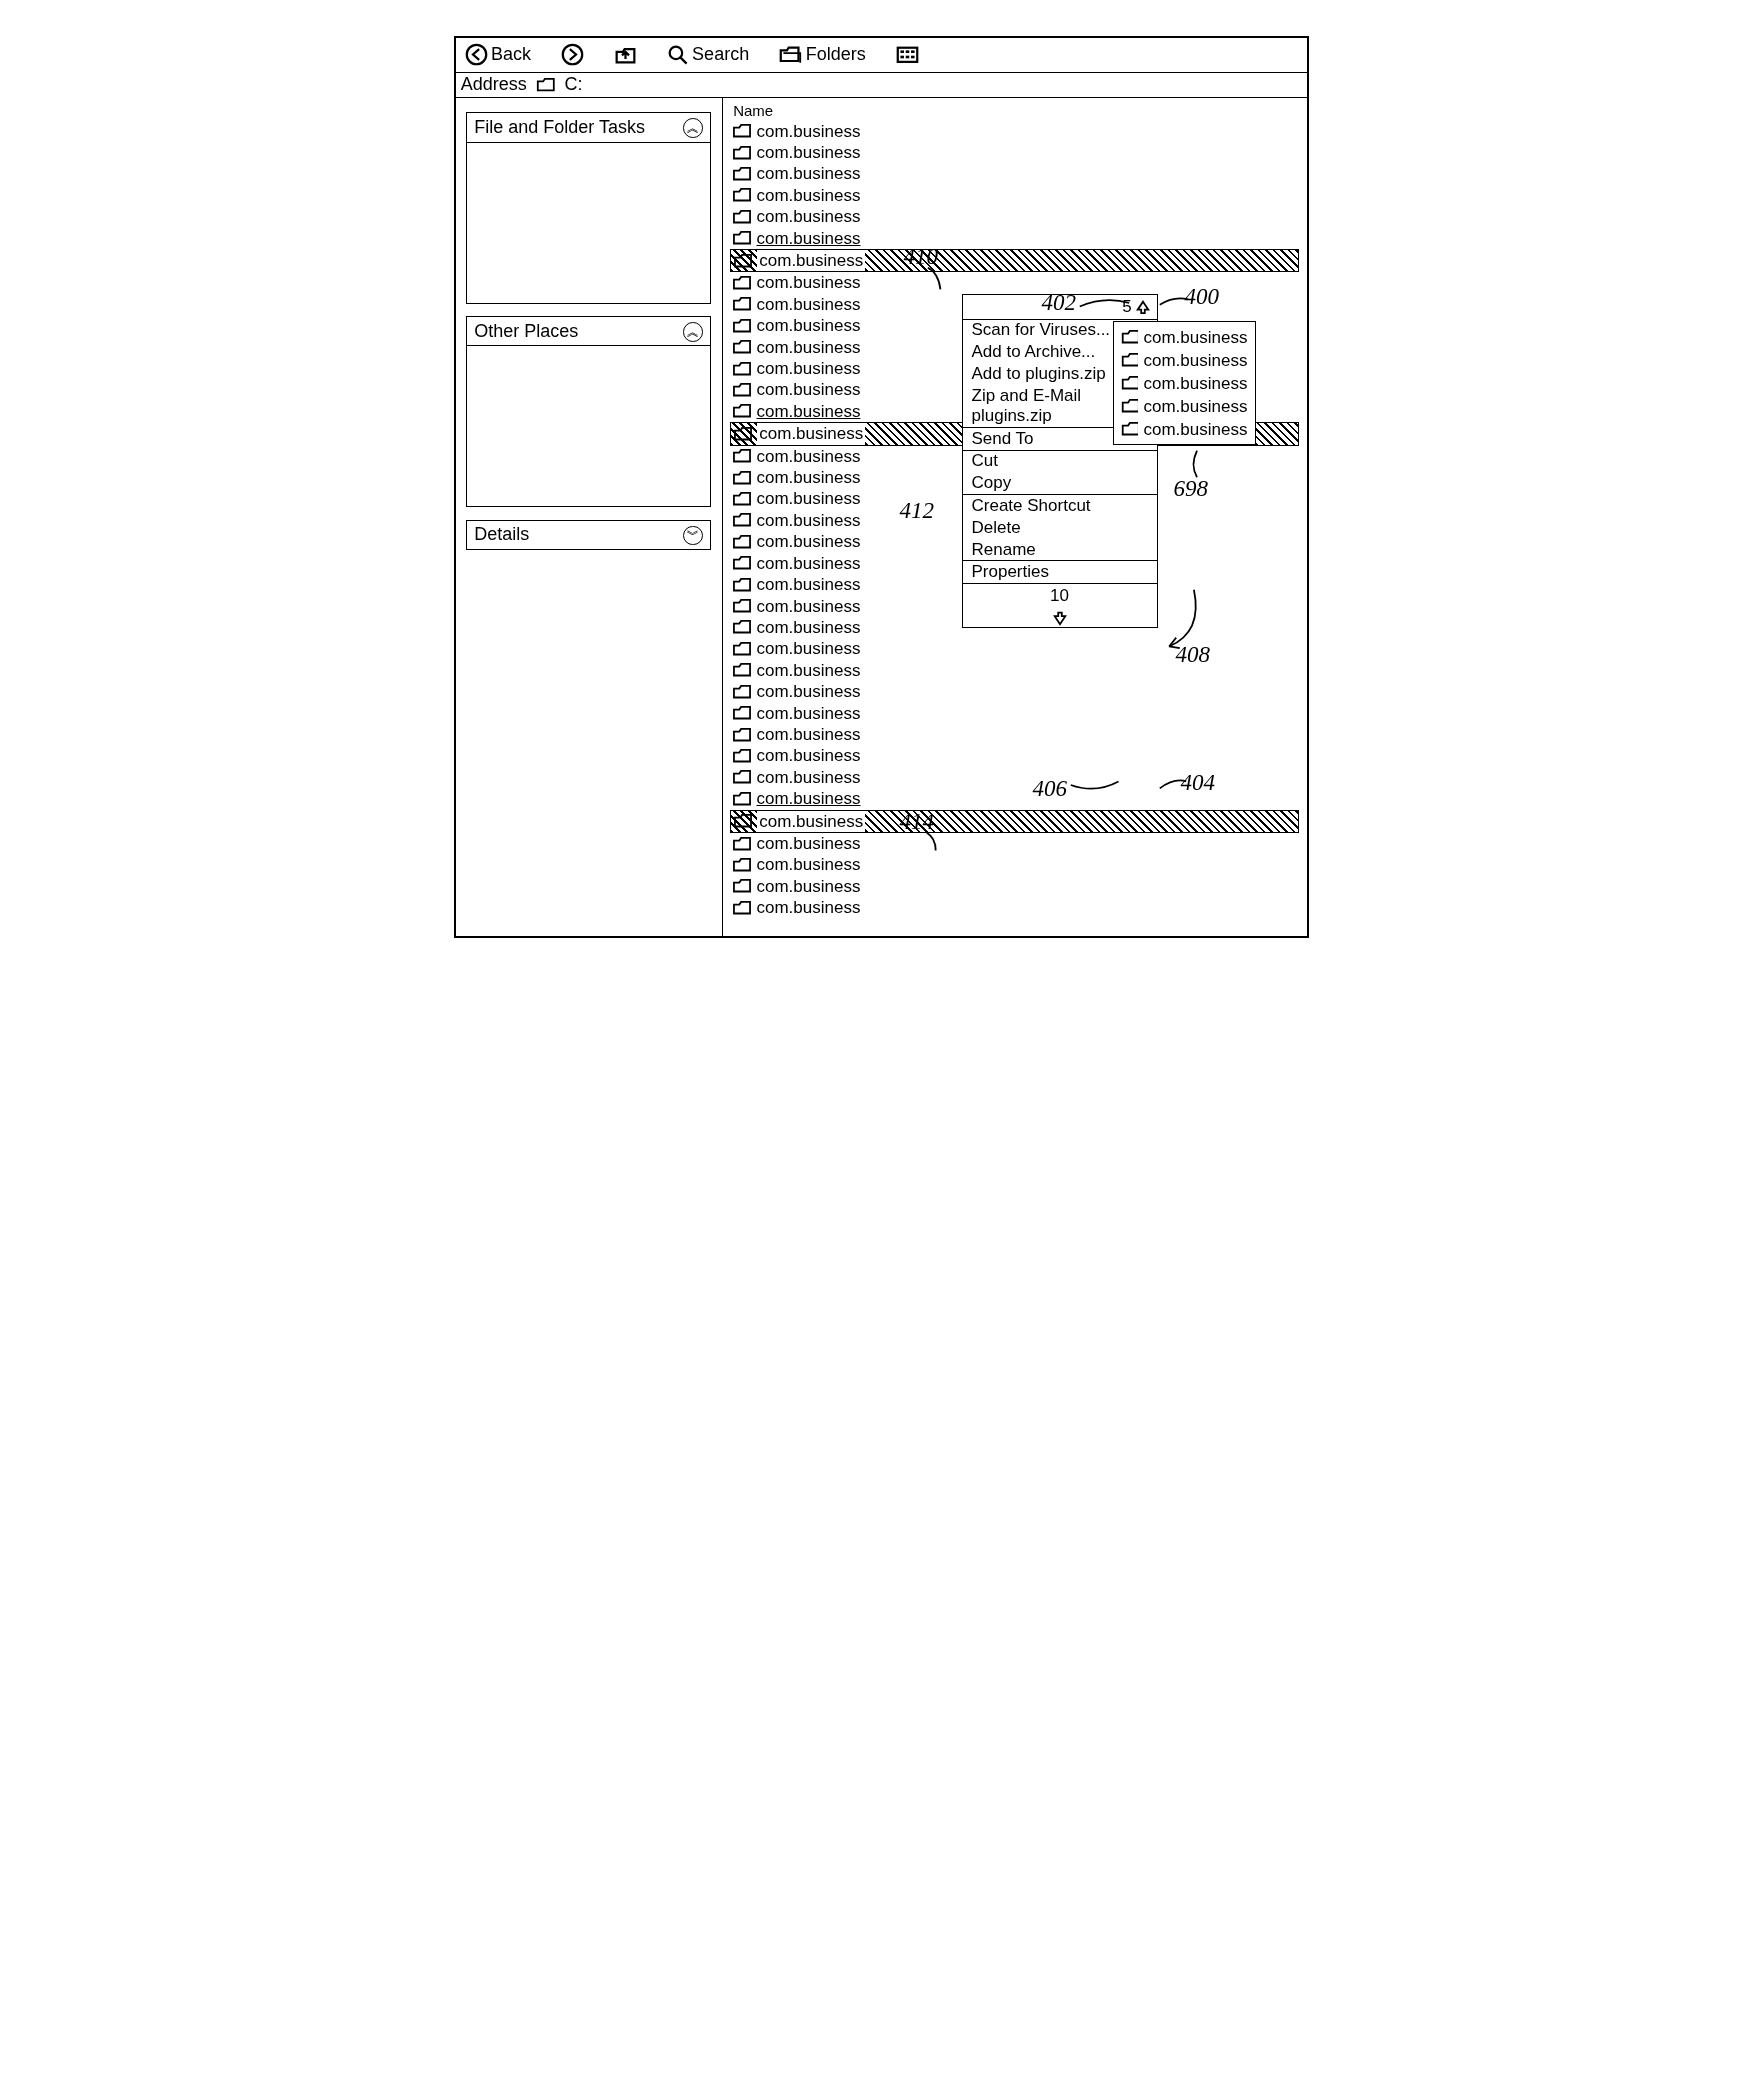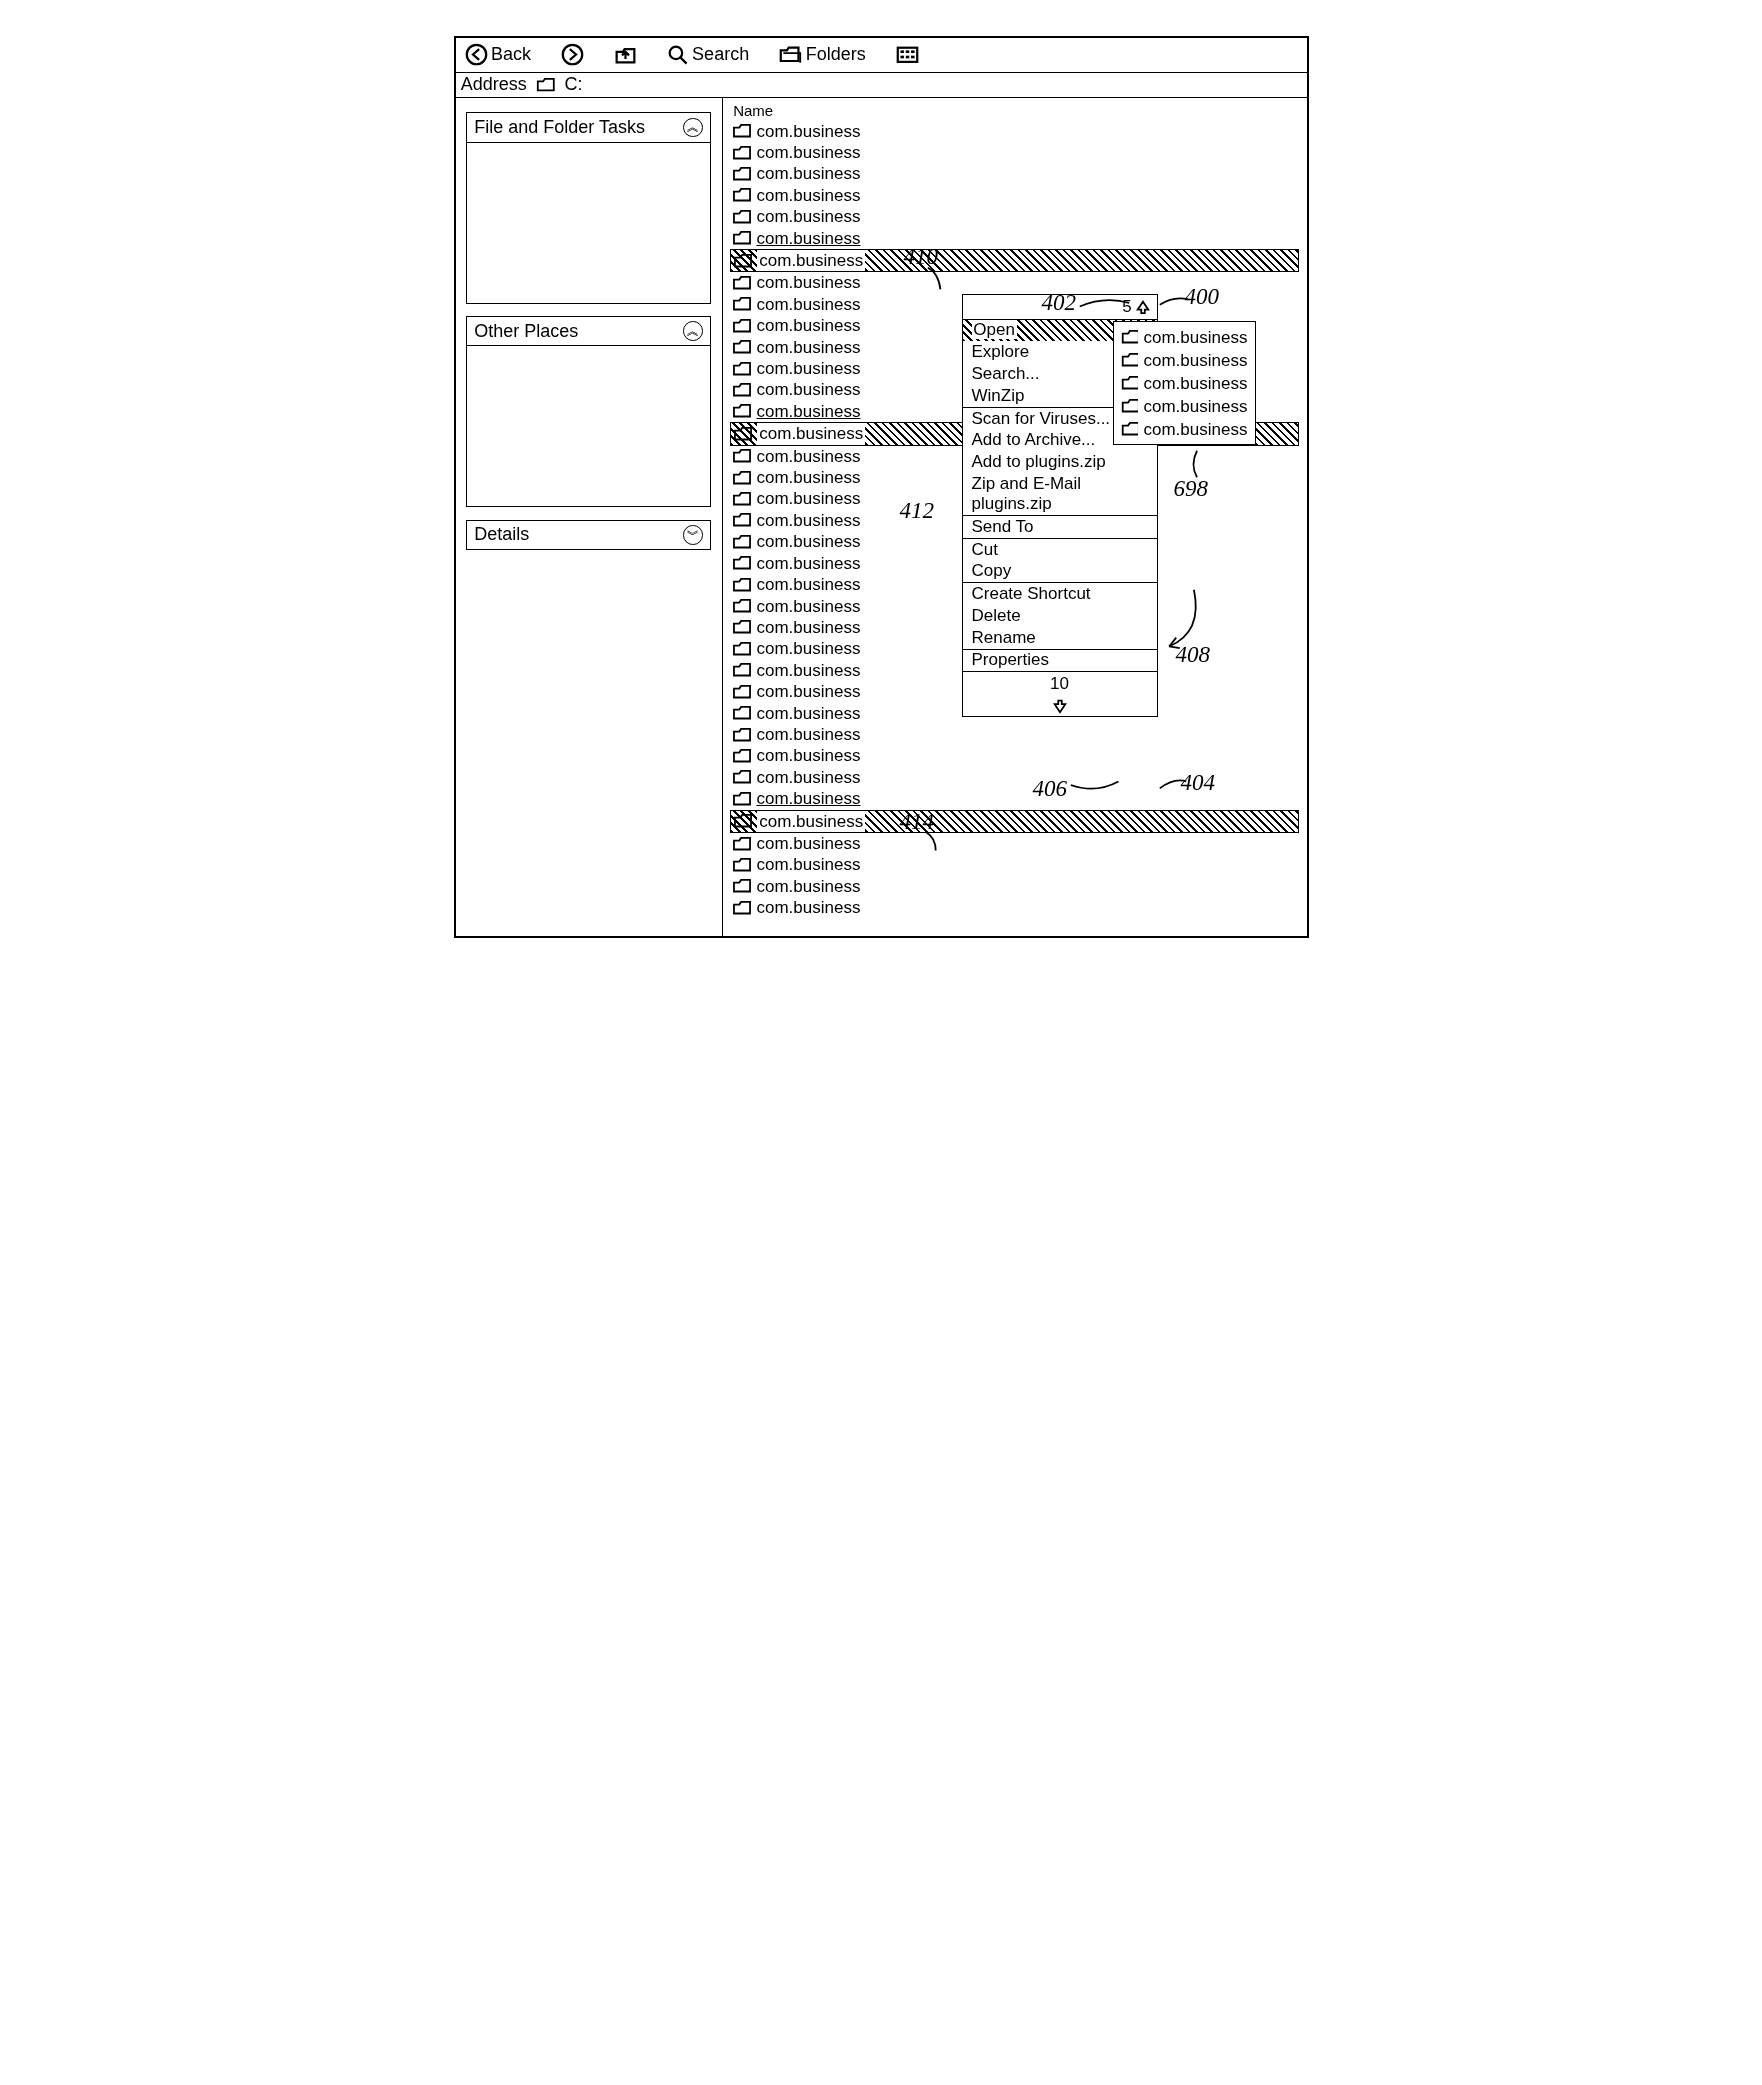--- a/index.html
+++ b/index.html
@@ -50,21 +50,21 @@
     padding: 14.3px 10.7px;
   }
   .panel {
     border: 1.8px solid #000;
     margin-bottom: 12.5px;
     background: #fff;
   }
   .panel-head {
     display: flex;
     justify-content: space-between;
-    align-items: center;
+    align-items: flex-end;
     padding: 3.6px 7.1px;
     border-bottom: 1.8px solid #000;
     font-size: 18px;
   }
   .panel-body {
     height: 125px;
   }
   .panel-body.tall { height: 160px; }
   .panel-body.zero { height: 0; border: none; }
   .panel.collapsed .panel-head { border-bottom: none; }
@@ -486,26 +486,20 @@
 
   <div class="ctxmenu" id="ctxmenu" style="left:508px; top:258px;">
     <div class="ctx-pager">
       <span>5</span>
       <svg width="16" height="16" viewBox="0 0 18 18">
           <path d="M9 3 L15 12 L11 12 L11 16 L7 16 L7 12 L3 12 Z" fill="none" stroke="#000" stroke-width="2"></path>
         </svg>
     </div>
     <div id="ctxgroups">
         <div class="ctx-group">
-          <div class="ctx-item hatched"><span>Open</span></div>
-          <div class="ctx-item"><span>Explore</span></div>
-          <div class="ctx-item"><span>Search...</span></div>
-          <div class="ctx-item"><span>WinZip</span></div>
-        </div>
-        <div class="ctx-group">
           <div class="ctx-item"><span>Scan for Viruses...</span></div>
           <div class="ctx-item"><span>Add to Archive...</span></div>
           <div class="ctx-item"><span>Add to plugins.zip</span></div>
           <div class="ctx-item"><span>Zip and E-Mail plugins.zip</span></div>
         </div>
         <div class="ctx-group">
           <div class="ctx-item"><span>Send To</span></div>
         </div>
         <div class="ctx-group">
           <div class="ctx-item"><span>Cut</span></div>

